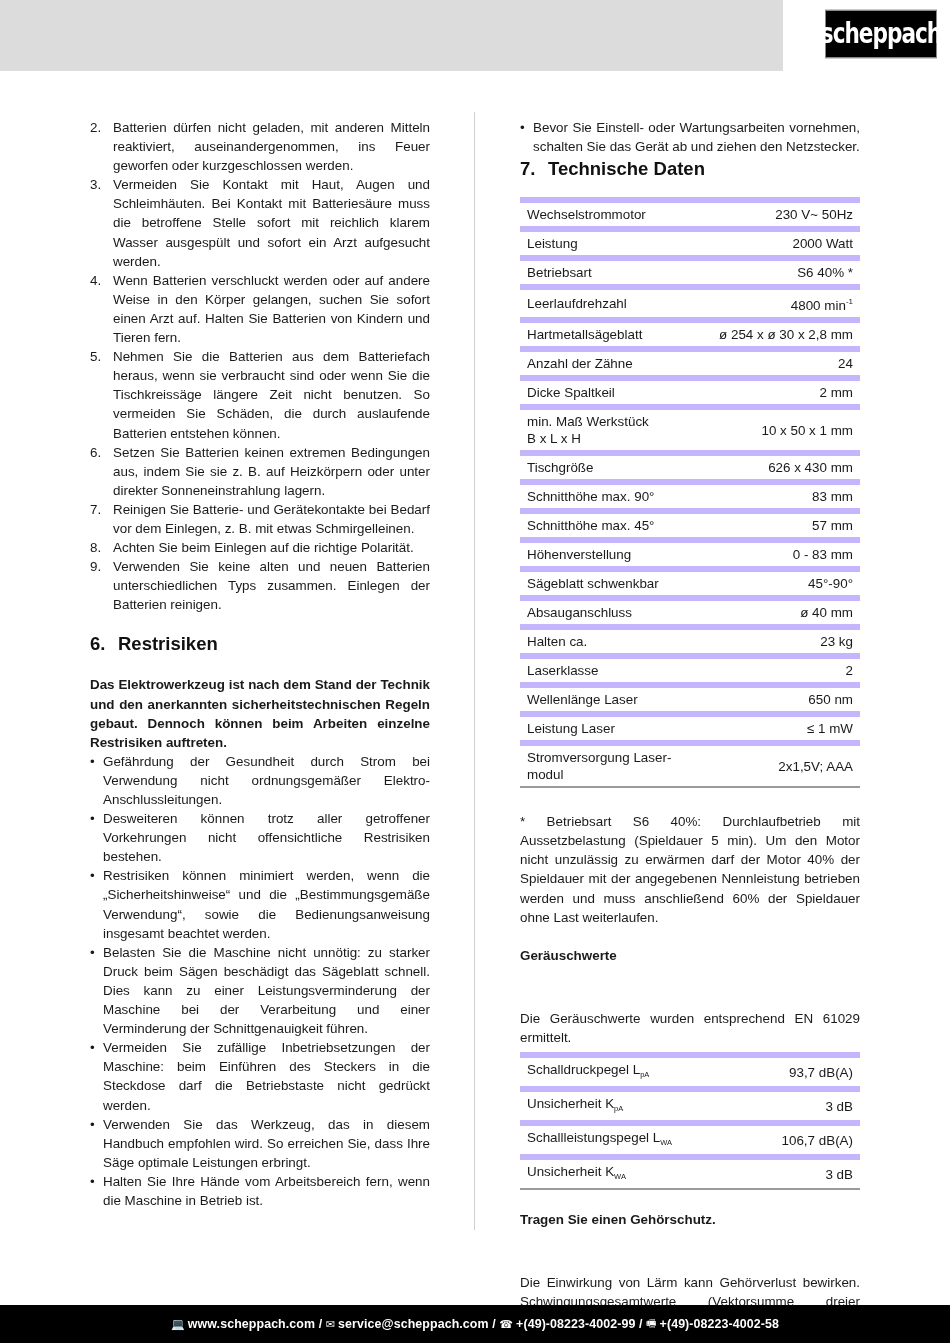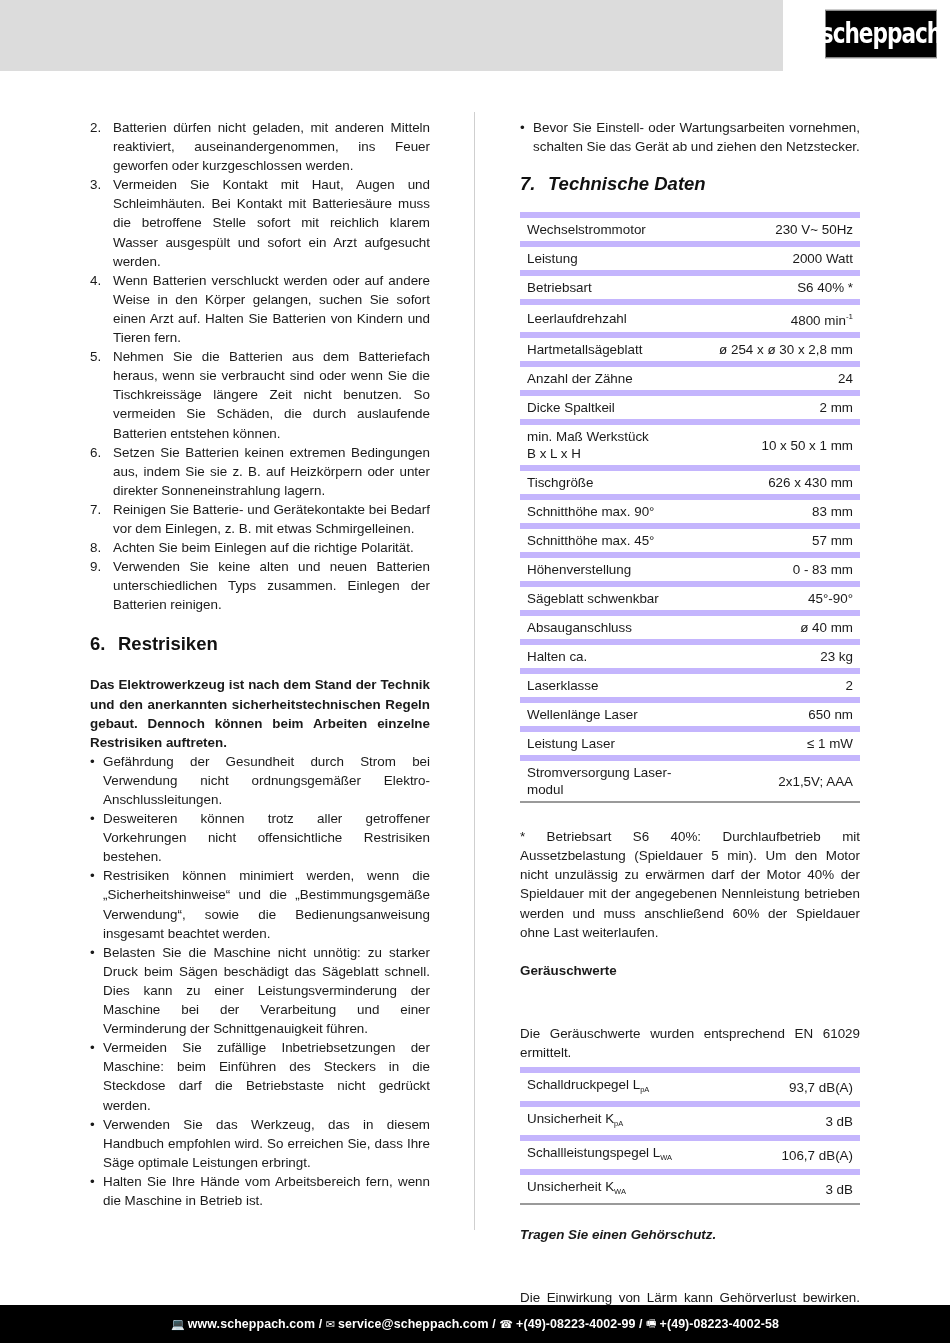--- a/index.html
+++ b/index.html
@@ -75,21 +75,21 @@
     <li><span class="dot">•</span><span>Verwenden Sie das Werkzeug, das in diesem Handbuch empfohlen wird. So erreichen Sie, dass Ihre Säge optimale Leistungen erbringt.</span></li>
     <li><span class="dot">•</span><span>Halten Sie Ihre Hände vom Arbeitsbereich fern, wenn die Maschine in Betrieb ist.</span></li>
   </ul>
 </div>
 
 <div class="col col-right">
   <ul class="bullets">
     <li><span class="dot">•</span><span>Bevor Sie Einstell- oder Wartungsarbeiten vornehmen, schalten Sie das Gerät ab und ziehen den Netzstecker.</span></li>
   </ul>
 
-  <h2 style="margin-top:16px;font-style:italic;"><span class="hnum">7.</span><span>Technische Daten</span></h2>
+  <h2 style="margin-top:1px;"><span class="hnum">7.</span><span>Technische Daten</span></h2>
 
   <table class="spec" style="margin-top:16px;">
     <tbody>
         <tr>
           <td class="key">Wechselstrommotor</td>
           <td class="val">230 V~ 50Hz</td>
         </tr>
     <tr>
           <td class="key">Leistung</td>
           <td class="val">2000 Watt</td>
@@ -184,21 +184,21 @@
           <td class="key"><span>Schallleistungspegel L</span><sub>WA</sub></td>
           <td class="val">106,7 dB(A)</td>
         </tr>
     <tr>
           <td class="key"><span>Unsicherheit K</span><sub>WA</sub></td>
           <td class="val">3 dB</td>
         </tr>
   </tbody>
     </table>
 
-  <p style="margin-top:20px; font-weight:bold;font-style:italic;">Tragen Sie einen Gehörschutz.</p>
+  <p style="margin-top:20px; font-weight:bold;">Tragen Sie einen Gehörschutz.</p>
   <p class="just">Die Einwirkung von Lärm kann Gehörverlust bewirken. Schwingungsgesamtwerte (Vektorsumme dreier Richtungen) ermittelt entsprechend EN 61029.</p>
 </div>
 
 <div class="page-num">DE | 15</div>
 
 <div class="footer">
   <span class="ico">💻</span>
   <span>www.scheppach.com</span>
   <span style="white-space:pre;"> / </span>
   <span class="ico">✉</span>

